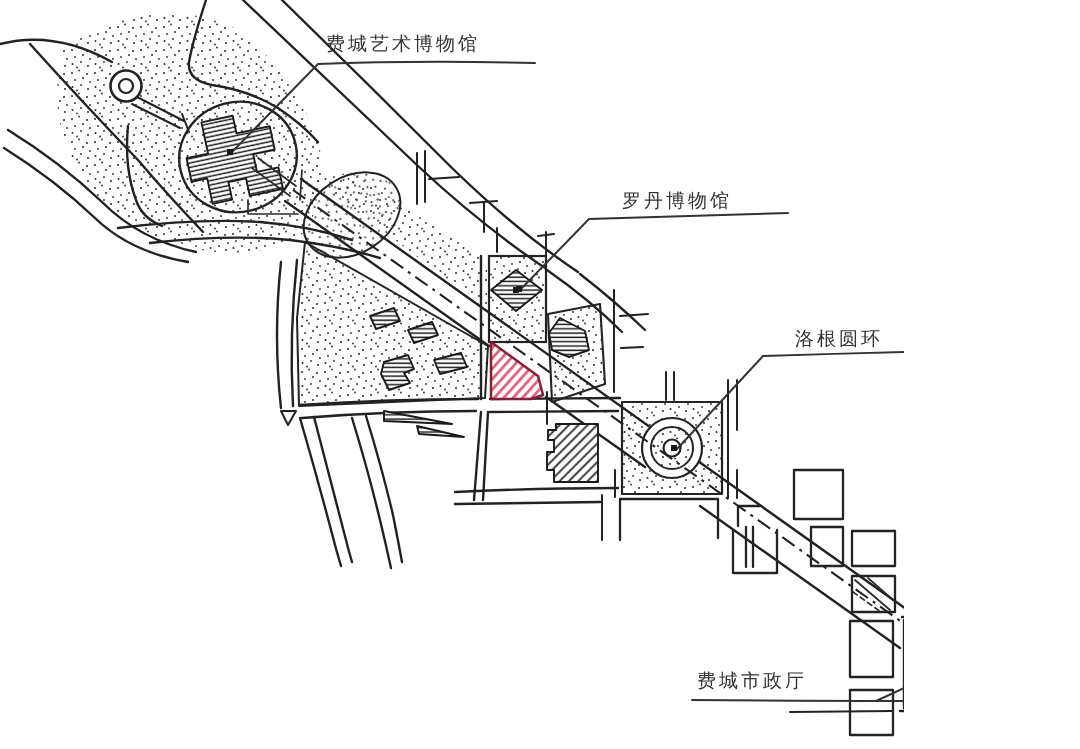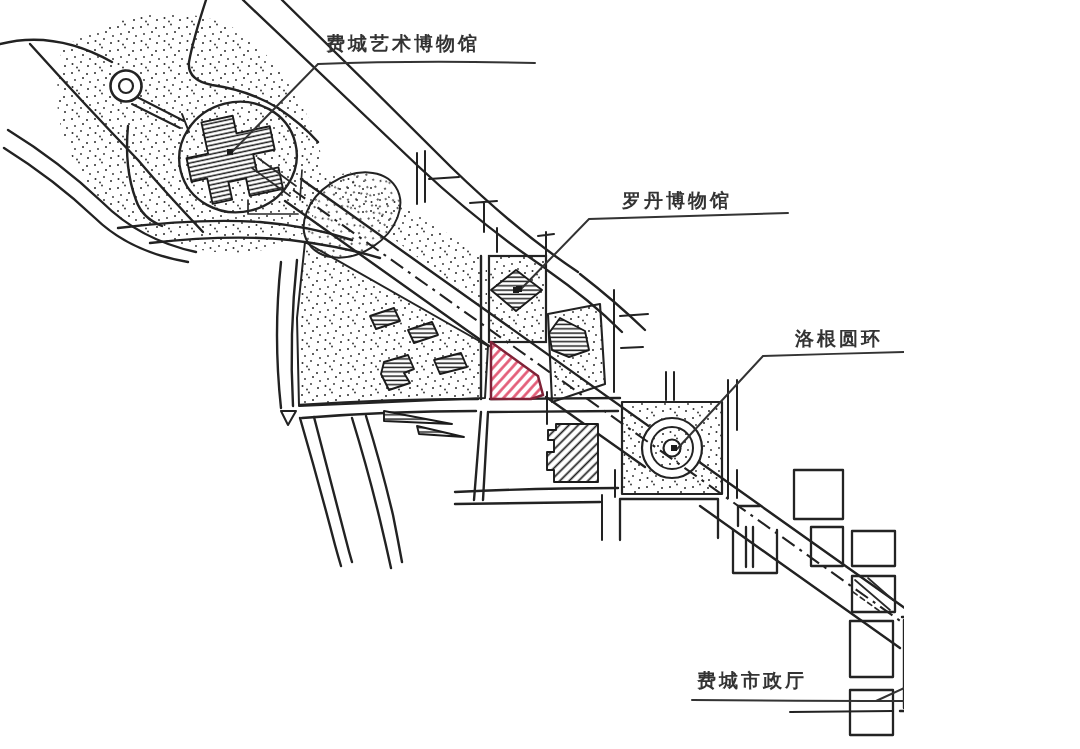--- a/index.html
+++ b/index.html
@@ -1,16 +1,16 @@
 <!DOCTYPE html>
 <html><head>
 <meta charset="utf-8">
 <style>
   html,body{margin:0;padding:0;background:#ffffff;}
-  .canvas{position:relative;width:904px;height:749px;background:#ffffff;overflow:hidden;font-weight:bold;}
+  .canvas{position:relative;width:904px;height:749px;background:#ffffff;overflow:hidden;}
   svg{display:block;}
   .ln{fill:none;stroke:#222222;stroke-width:2.4;stroke-linecap:round;stroke-linejoin:round;}
   .ln2{fill:none;stroke:#222222;stroke-width:2;stroke-linecap:round;stroke-linejoin:round;}
   .lnth{fill:none;stroke:#2a2a2a;stroke-width:1.7;stroke-linecap:round;stroke-linejoin:round;}
   .bld{stroke:#1b1b1b;stroke-width:1.9;stroke-linejoin:round;}
   .blk{fill:none;stroke:#232323;stroke-width:2.3;stroke-linecap:round;stroke-linejoin:round;}
   .lead{fill:none;stroke:#333333;stroke-width:2;stroke-linecap:round;}
   .lbl{font-family:"Liberation Sans","DejaVu Sans",sans-serif;font-size:19px;letter-spacing:3px;fill:#333333;}
 </style>
 </head>

